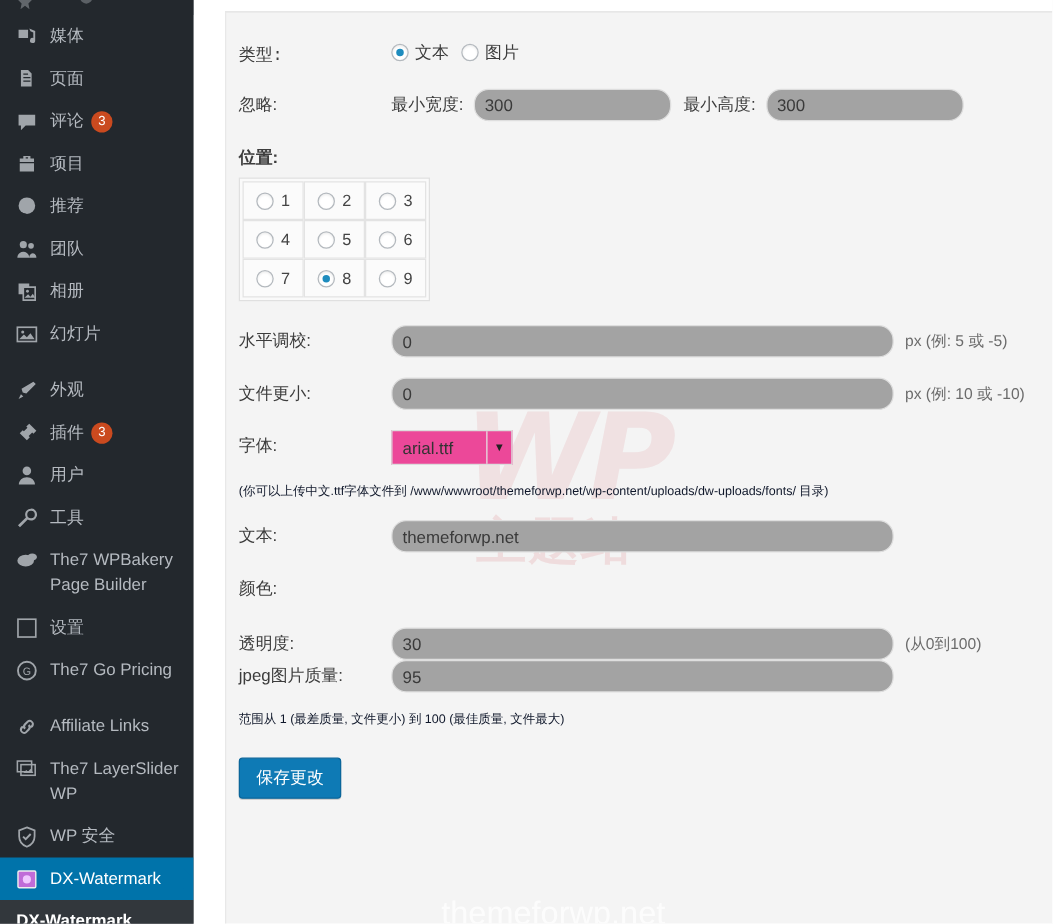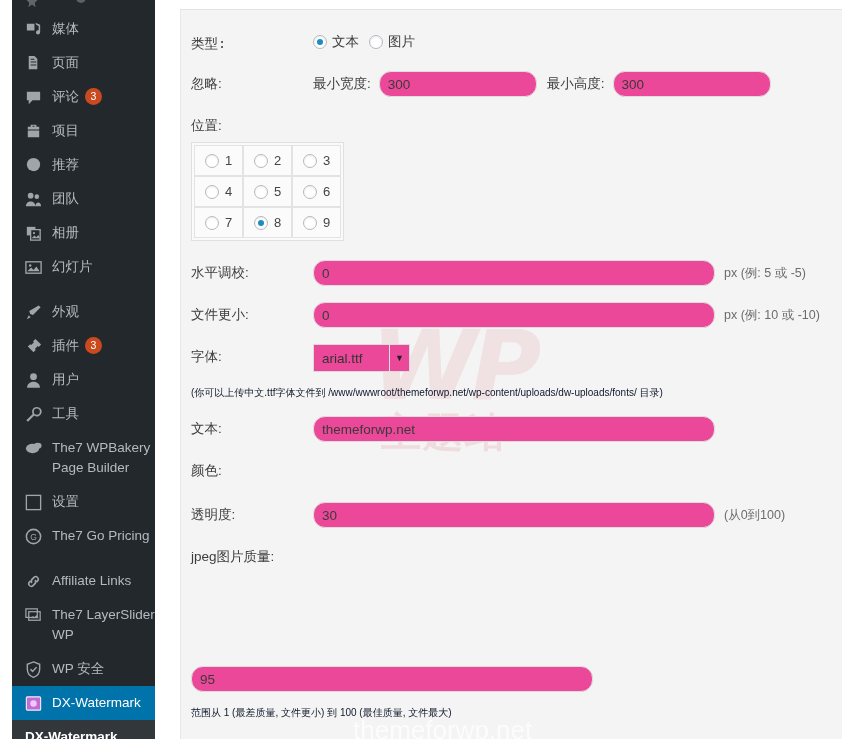--- a/index.html
+++ b/index.html
@@ -9,21 +9,21 @@
     width: 842px; height: 739px;
     overflow: hidden;
     background: #ffffff;
     font-family: "Liberation Sans", "DejaVu Sans", sans-serif;
   }
 
   #root { position: relative; width: 842px; height: 739px; }
 
   
   #sidebar {
-    position: absolute; left: 12px; top: 0;
+    position: absolute; left: 0; top: 0;
     width: 155px; height: 739px;
     background: #23282d;
     color: #b4b9be;
     overflow: hidden;
   }
   .nav-top-partial {
     height: 12px; width: 155px; background: #23282d;
     position: relative; overflow: hidden;
   }
   .nav-top-partial .tp-icon {
@@ -115,21 +115,21 @@
   .lab {
     width: 122px; flex: 0 0 122px;
     font-size: 13.5px; color: #3c3c3c;
     padding-top: 4px;
   }
   .ctrl { flex: 1 1 auto; display: flex; align-items: center; flex-wrap: wrap; }
 
   .txt {
     height: 26px;
     border: 1px solid #dedede;
-    background: #ec4899;
+    background: #a3a3a3;
     font-size: 13.5px; color: #3a3a3a;
     padding: 0 8px;
     font-family: "Liberation Sans", sans-serif;
     outline: none;
     border-radius: 12px;
   }
   .txt.wide { width: 402px; }
 
   .hint {
     font-size: 12.5px; color: #6c6c6c;
@@ -467,21 +467,21 @@
         <div class="row" style="margin-top:18px;justify-content:center;">
           <div class="lab">忽略:</div>
           <div class="ctrl">
             <span class="inline-lab">最小宽度:</span>
             <input class="txt" style="width: 158px;" value="300">
             <span class="inline-lab second">最小高度:</span>
             <input class="txt" style="width: 158px;" value="300">
           </div>
         </div>
 
-        <div class="row" style="margin-top:16px;">
+        <div class="row" style="margin-top:16px;font-weight:bold;">
           <div class="lab">位置:</div>
           <div class="ctrl"></div>
         </div>
         <div style="padding-left:10px; margin-top:4px;">
           <div class="posgrid" id="posgrid"><div class="posrow">
                 <label class="poscell">
                   <span class="rad"></span>
                   <span class="pn">1</span>
                 </label>
                 <label class="poscell">
@@ -562,21 +562,21 @@
         </div>
 
         <div class="row" style="margin-top:22px;">
           <div class="lab">透明度:</div>
           <div class="ctrl">
             <input class="txt wide" value="30" style="">
             <span class="hint">(从0到100)</span>
           </div>
         </div>
 
-        <div class="row" style="margin-top:16px;flex-direction:column;">
+        <div class="row" style="">
           <div class="lab">jpeg图片质量:</div>
           <div class="ctrl">
             <input class="txt wide" value="95" style="">
           </div>
         </div>
 
         <div class="note" style="margin-top:14px;">范围从 1 (最差质量, 文件更小) 到 100 (最佳质量, 文件最大)</div>
 
         <div style="margin-top:24px;">
           <button class="btn-save">保存更改</button>

